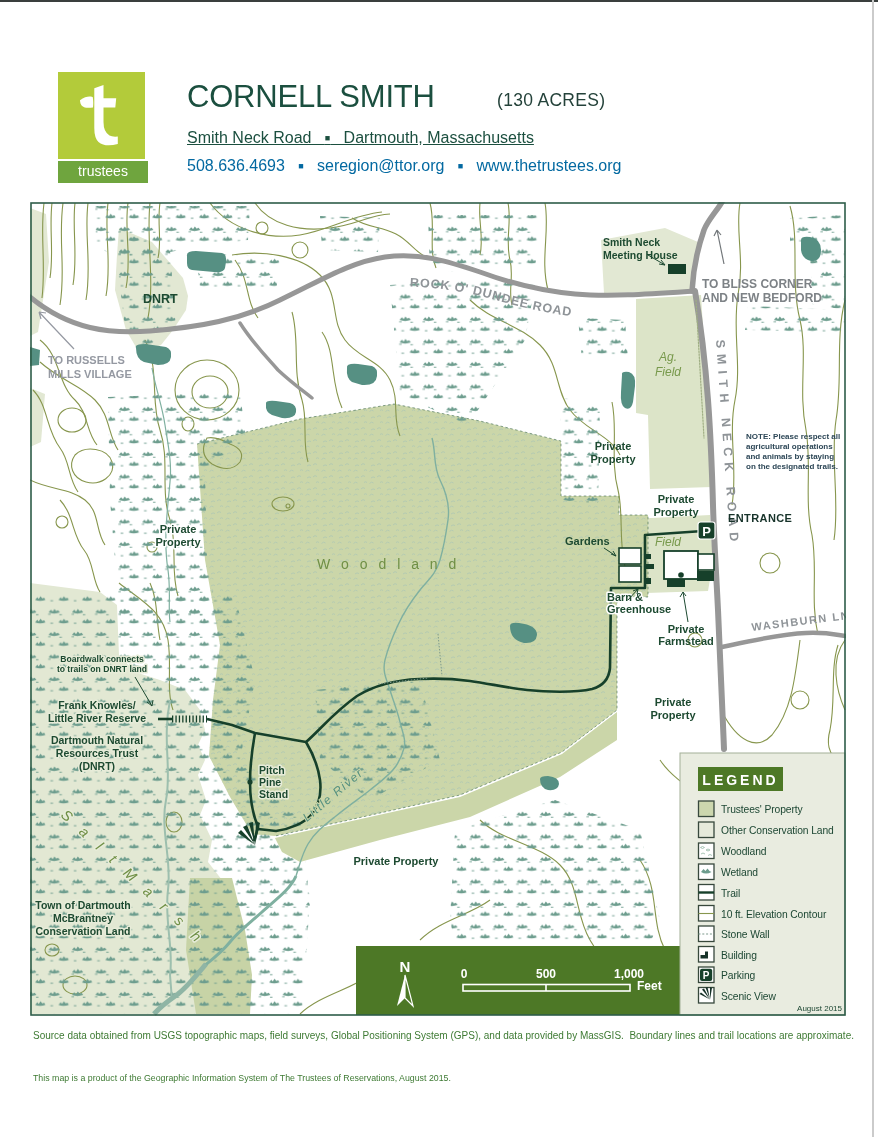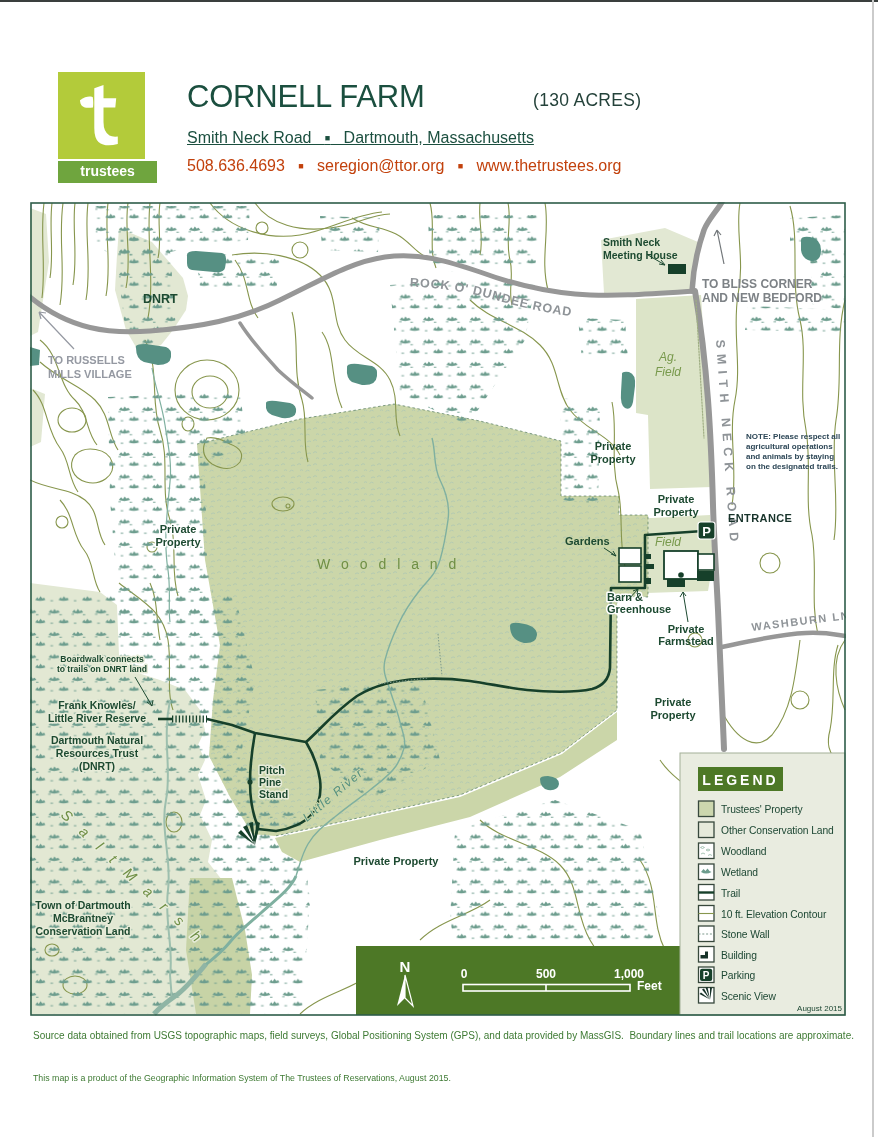--- a/index.html
+++ b/index.html
@@ -14,29 +14,29 @@
 
 <div class="abs" style="left:872px;top:0;width:2px;height:1137px;background:#cbcbcb;"></div>
 
 <div class="abs" style="left:58px;top:72px;width:87px;height:87px;background:#b3cb3a;"></div>
 
 <svg class="abs" style="left:58px;top:72px;" width="87" height="87" viewBox="0 0 87 87">
   <path d="M36.3,16.2 L45.5,13.1 L45.5,26.3 L58.2,26.3 L57.3,35.6 L45.5,35.6 L45.5,50 Q45.5,60 51.5,63.5 Q54,65 59.8,64.5 L59.8,72 Q47,75.5 40.5,70 Q36.3,66 36.3,56 Z" fill="#fff"></path>
   <path d="M35,35.4 C26,36.8 22.2,34.5 22,28.2 C28.2,23.4 34.2,24.4 34.8,25.6 C35.5,30 35.3,32.8 35,35.4 Z" fill="#fff"></path>
 </svg>
 
-<div class="abs" style="left:58px;top:161px;width:99px;height:22px;background:#6fa53e;color:#fff;font-weight:bold;font-size:14px;text-align:center;line-height:21px;">trustees</div>
-
-<div class="abs" style="left:187px;top:79px;font-size:31px;letter-spacing:-0.2px;color:#1b4f3f;">CORNELL FARM</div>
-
-<div class="abs" style="left:497px;top:90px;font-size:17.5px;letter-spacing:0.3px;color:#24423a;margin-left:36px;">(130 ACRES)</div>
+<div class="abs" style="left:58px;top:161px;width:90px;height:22px;background:#6fa53e;color:#fff;font-weight:normal;font-size:14px;text-align:center;line-height:21px;">trustees</div>
+
+<div class="abs" style="left:187px;top:79px;font-size:31px;letter-spacing:-0.2px;color:#1b4f3f;">CORNELL SMITH</div>
+
+<div class="abs" style="left:497px;top:90px;font-size:17.5px;letter-spacing:0.3px;color:#24423a;">(130 ACRES)</div>
 
 <div class="abs" style="left:187px;top:129px;font-size:16px;color:#1b4f3f;text-decoration:underline;">Smith Neck Road&nbsp;&nbsp;&nbsp;<span style="font-size:9px;vertical-align:2px;">■</span>&nbsp;&nbsp;&nbsp;Dartmouth, Massachusetts</div>
 
-<div class="abs" style="left:187px;top:157px;font-size:16px;color:#c2410c;">508.636.4693&nbsp;&nbsp;&nbsp;<span style="font-size:9px;vertical-align:2px;">■</span>&nbsp;&nbsp;&nbsp;seregion@ttor.org&nbsp;&nbsp;&nbsp;<span style="font-size:9px;vertical-align:2px;">■</span>&nbsp;&nbsp;&nbsp;www.thetrustees.org</div>
+<div class="abs" style="left:187px;top:157px;font-size:16px;color:#0369a1;">508.636.4693&nbsp;&nbsp;&nbsp;<span style="font-size:9px;vertical-align:2px;">■</span>&nbsp;&nbsp;&nbsp;seregion@ttor.org&nbsp;&nbsp;&nbsp;<span style="font-size:9px;vertical-align:2px;">■</span>&nbsp;&nbsp;&nbsp;www.thetrustees.org</div>
 
 <svg class="abs" style="left:30px;top:202px;" width="816" height="814" viewBox="30 202 816 814">
 <defs>
   <pattern id="wet" width="26" height="25" patternUnits="userSpaceOnUse" patternTransform="scale(0.9)">
     <path d="M2,5.5 L4.5,2.5 L6.5,4.5 L8.5,1.5 L10.5,4 L12.5,3 L14.5,5.5 Q8,8 2,5.5 Z" fill="#6d9d8e"></path>
     <path d="M1.5,7.5 h2.8 M14,8 h2.8" stroke="#6d9d8e" stroke-width="1"></path>
     <path d="M13,16.5 L15.5,13.5 L17,15.5 L19,12.5 L21,15 L23,14 L24.5,16.5 Q18.5,19 13,16.5 Z" fill="#6d9d8e"></path>
     <path d="M4,17.5 h3" stroke="#6d9d8e" stroke-width="1"></path>
   </pattern>
   <pattern id="wood" width="16" height="12" patternUnits="userSpaceOnUse">

